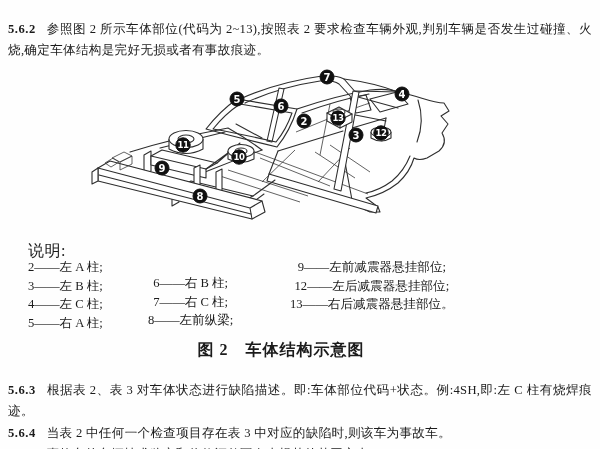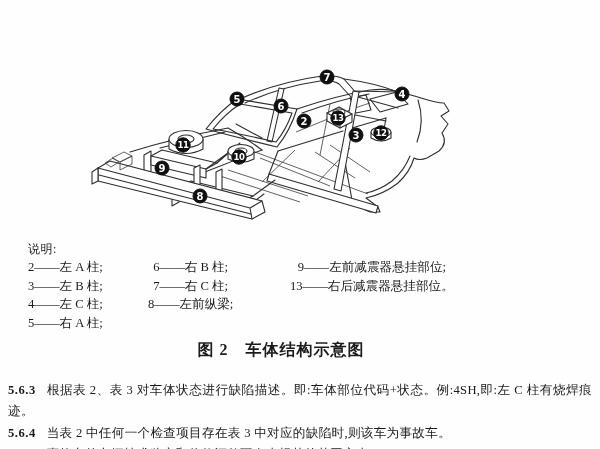--- a/index.html
+++ b/index.html
@@ -29,37 +29,38 @@
   .mk circle{fill:#101010;stroke:#101010;}
   .mk text{
     fill:#ffffff;font-family:"DejaVu Sans","Liberation Sans",sans-serif;
     font-weight:bold;font-size:10px;text-anchor:middle;
   }
   .mk.two text{font-size:8.5px;letter-spacing:-.5px;}
 
   .legend{position:absolute;left:0;top:0;width:100%;}
   .legend-title{
     position:absolute;left:28px;top:241px;
-    font-size:12px;letter-spacing:.5px;
+    font-size:16px;letter-spacing:.5px;
   }
   .lcol{position:absolute;top:258px;font-size:12.6px;line-height:18.6px;white-space:nowrap;text-align:center;}
   #lcol1{left:28px;}
-  #lcol2{left:148px;}
+  #lcol2{left:148px;margin-top:16px;}
   #lcol3{left:290px;}
 
   .caption{
     position:absolute;left:0;top:340px;width:562px;
     text-align:center;font-weight:700;font-size:16px;letter-spacing:1px;
   }
 </style>
 </head>
 <body>
 
 <div class="page">
 
+  <p class="para" id="p562"><span class="secnum">5.6.2</span><span>参照图 2 所示车体部位(代码为 2~13),按照表 2 要求检查车辆外观,判别车辆是否发生过碰撞、火烧,确定车体结构是完好无损或者有事故痕迹。</span></p>
 
   <div class="fig">
     <svg viewBox="88 52 428 186">
 
       <g>
         <path class="lnf" d="M398,92 Q412,95 421,98 Q437,103 444,103 L449,111 L441,116 L448,124 L442,133 Q448,143 439,151 L427,158 Q419,161 414,158 Q410,172 398,183 Q384,194 366,198 L378,207 L380,212 L370,212 Q360,208 352,200 L345,162 L355,91 Z"></path>
         <path class="ln" d="M418,100 Q425,121 417,142"></path>
         <path class="ln" d="M410,156 Q404,171 392,181 Q380,190 366,193"></path>
         <path class="ln" d="M358,97 L398,108"></path>
         <path class="ln" d="M340,112 L386,121"></path>
@@ -211,20 +212,21 @@
       <div>4——左 C 柱;</div>
       <div>5——右 A 柱;</div>
     </div>
     <div class="lcol" id="lcol2">
       <div>6——右 B 柱;</div>
       <div>7——右 C 柱;</div>
       <div>8——左前纵梁;</div>
     </div>
     <div class="lcol" id="lcol3">
       <div>9——左前减震器悬挂部位;</div>
+      <div>12——左后减震器悬挂部位;</div>
       <div>13——右后减震器悬挂部位。</div>
     </div>
   </div>
 
   <div class="caption">图 2　车体结构示意图</div>
 
   <p class="para" id="p563"><span class="secnum">5.6.3</span><span>根据表 2、表 3 对车体状态进行缺陷描述。即:车体部位代码+状态。例:4SH,即:左 C 柱有烧焊痕迹。</span></p>
 
   <p class="para" id="p564"><span class="secnum">5.6.4</span><span>当表 2 中任何一个检查项目存在表 3 中对应的缺陷时,则该车为事故车。</span></p>
 

